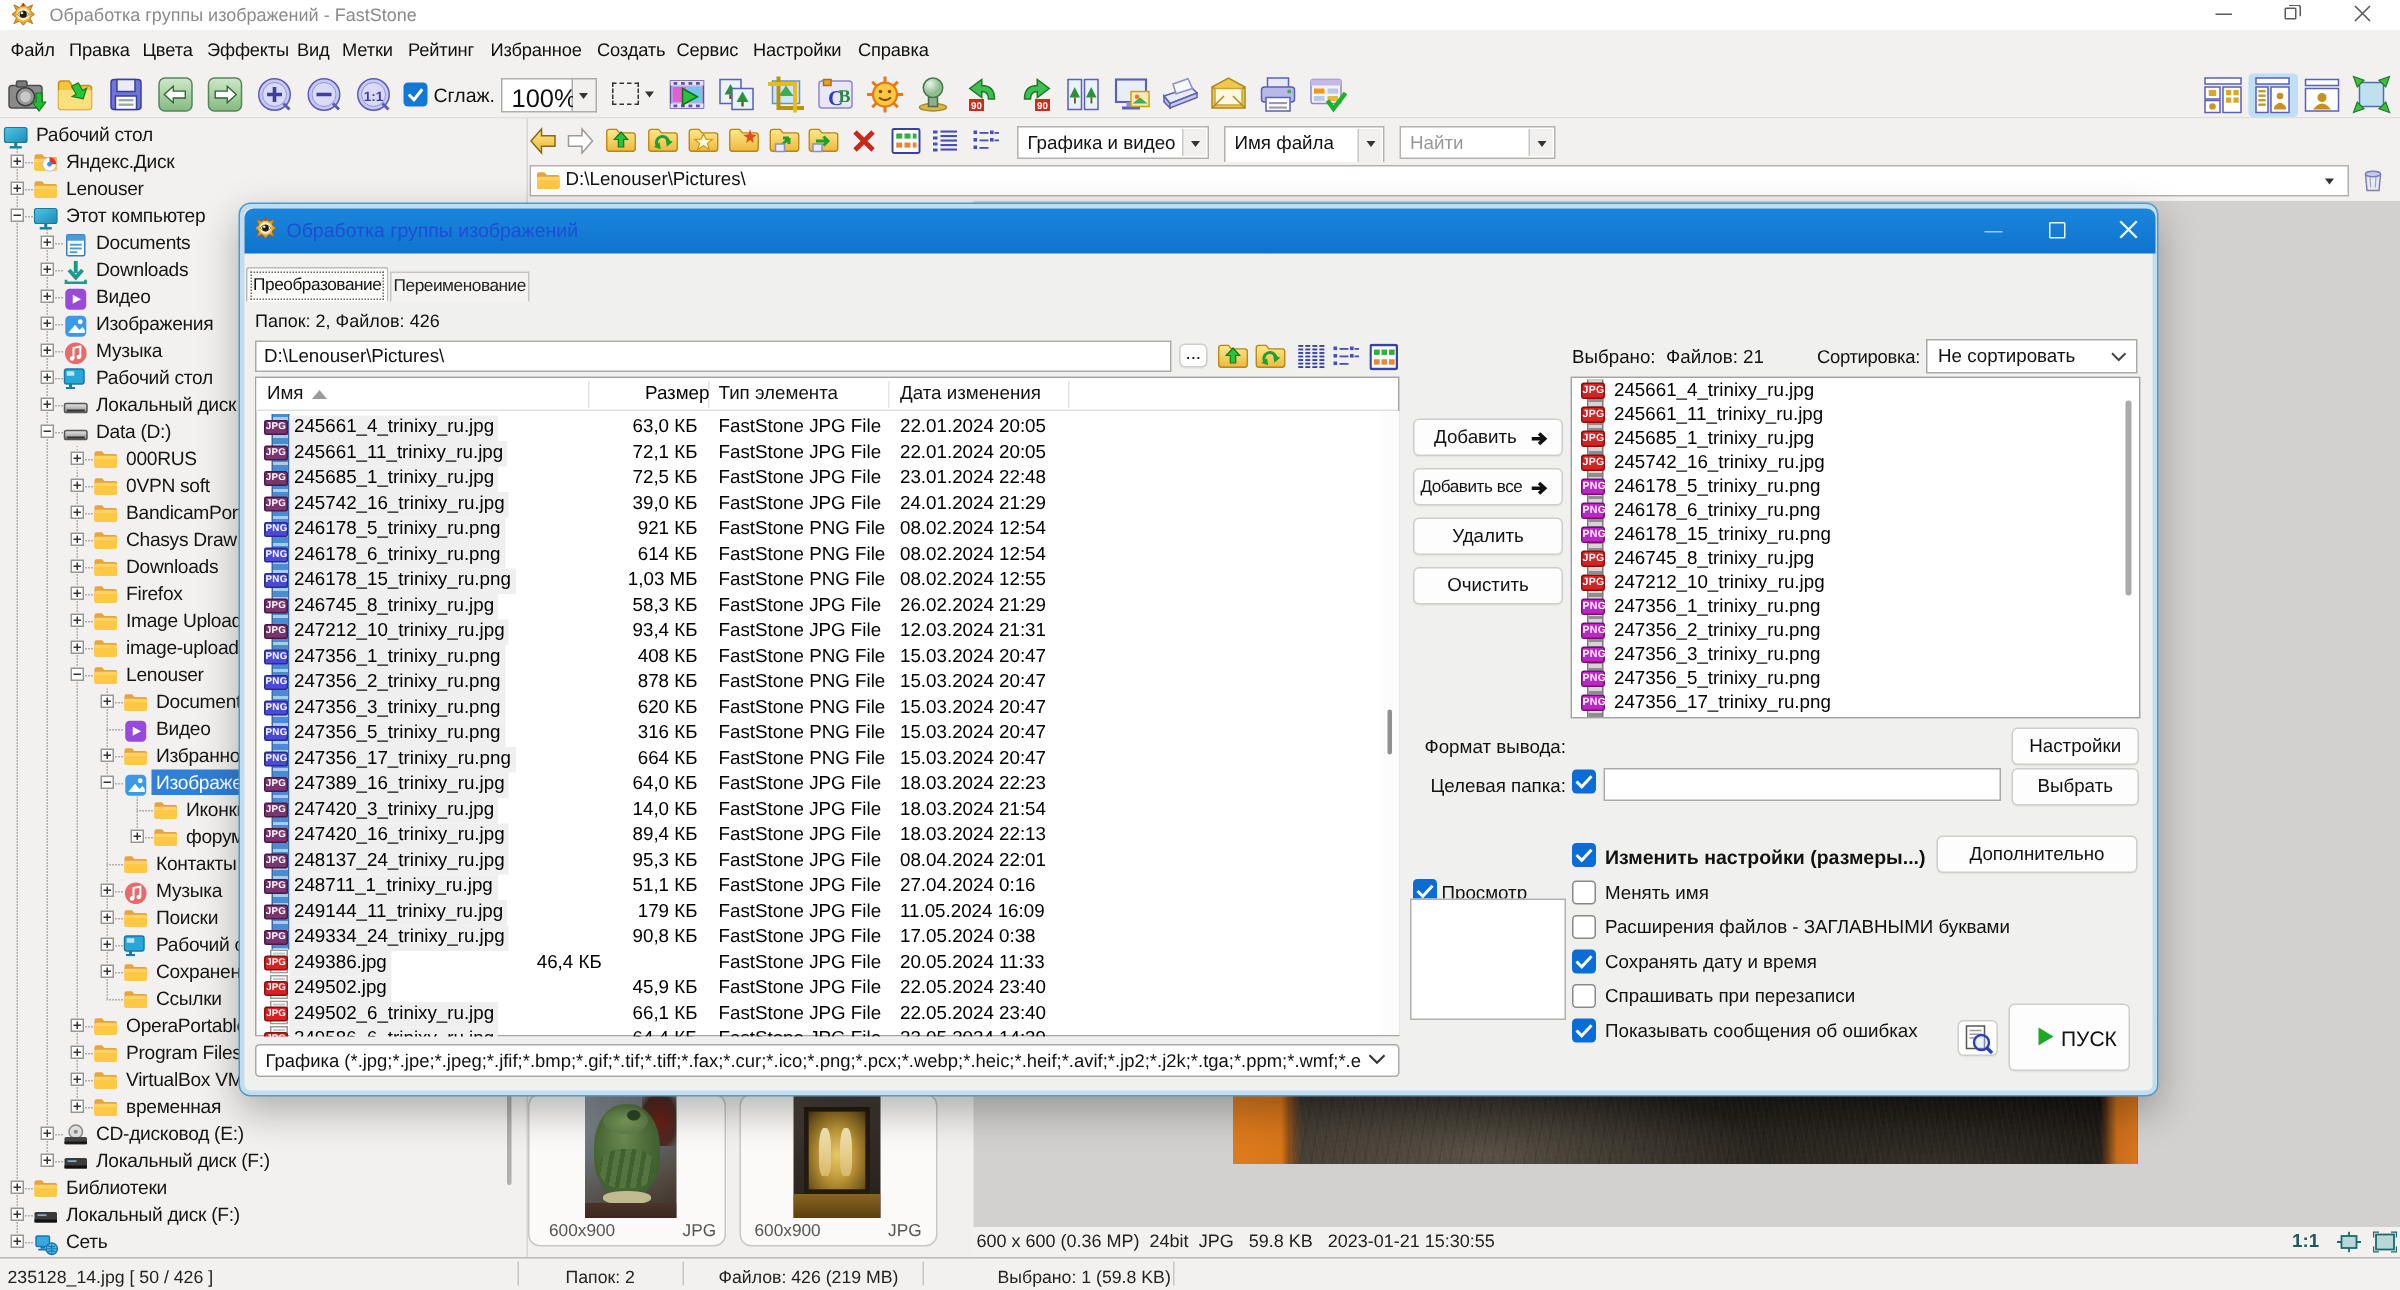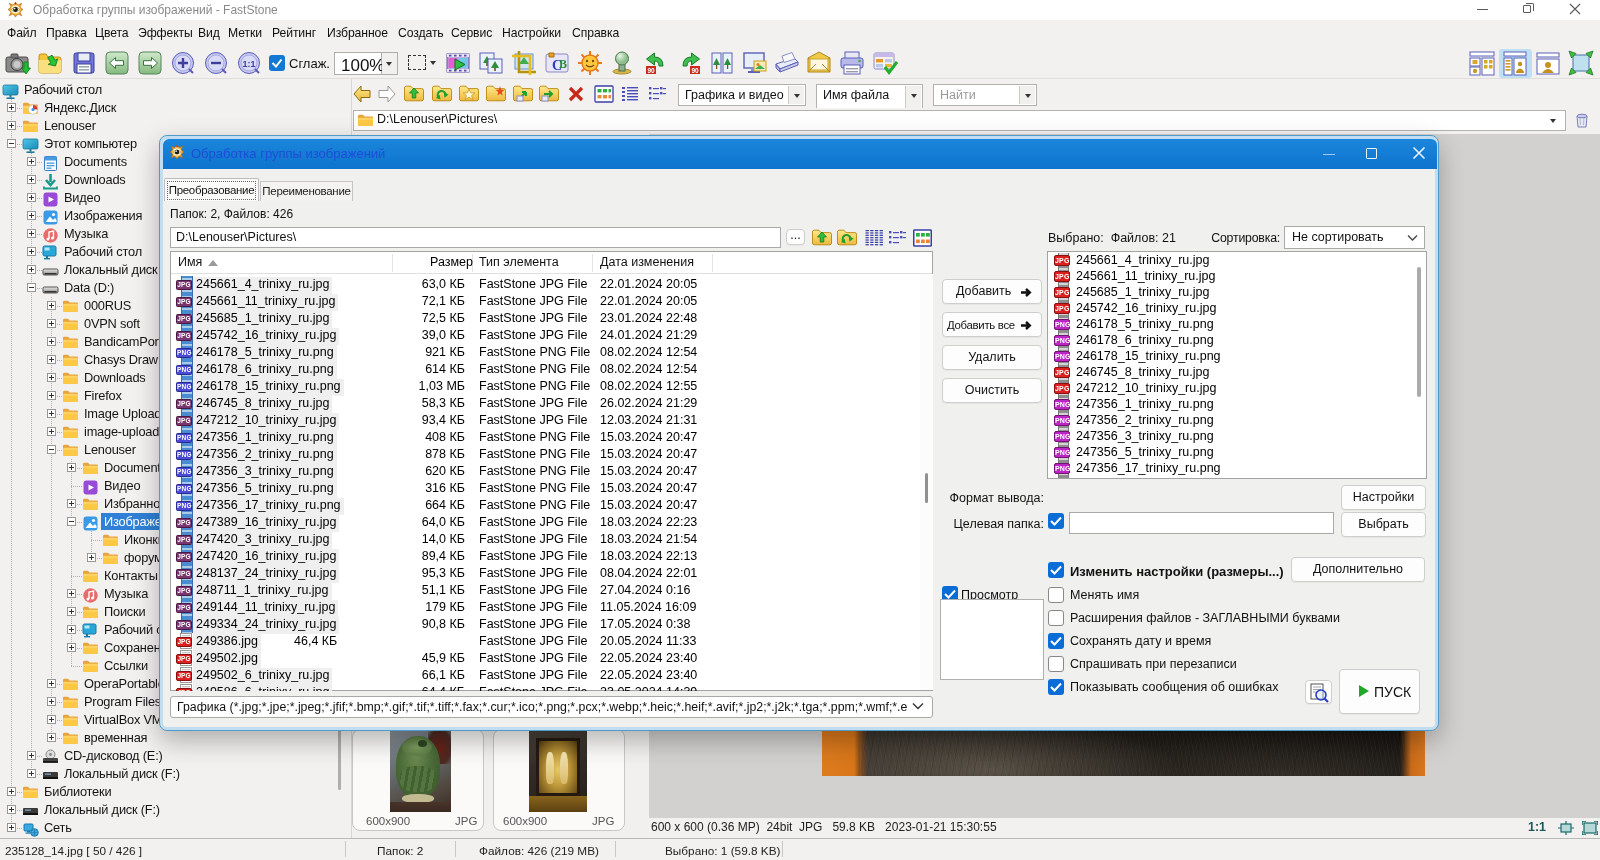--- a/index.html
+++ b/index.html
@@ -1380,21 +1380,21 @@
         <rect x="1.5" y="0.5" width="11" height="15" fill="#fff" stroke="#999"></rect>
 <g fill="#c8c8c8">
           <rect x="3" y="2" width="8" height="1.4"></rect>
           <rect x="3" y="4.5" width="8" height="1.4"></rect>
           <rect x="3" y="7" width="8" height="1.4"></rect>
         </g>
       </svg>
     </div>
 <div class="abs" style="left:16px;top:500.5px;width:16px;height:10px;background:#da2020;border-radius:2px;border:1px solid #8a1010;color:#fff;font-size:6.5px;font-weight:bold;text-align:center;line-height:8px">JPG</div>
 <div class="frow" style="left:33px;top:497.5px;background:#efefef;padding:0 3px;line-height:15px">249386.jpg</div>
-<div class="frow" style="left:134px;top:497.5px;width:171px;text-align:left;line-height:15px">46,4 КБ</div>
+<div class="frow" style="left:134px;top:497.5px;width:171px;text-align:center;line-height:15px">46,4 КБ</div>
 <div class="frow" style="left:319px;top:497.5px;line-height:15px">FastStone JPG File</div>
 <div class="frow" style="left:440px;top:497.5px;line-height:15px">20.05.2024 11:33</div>
 <div class="abs" style="left:19px;top:513.5px">
       <svg width="14" height="16" viewBox="0 0 14 16">
         <rect x="1.5" y="0.5" width="11" height="15" fill="#fff" stroke="#999"></rect>
 <g fill="#c8c8c8">
           <rect x="3" y="2" width="8" height="1.4"></rect>
           <rect x="3" y="4.5" width="8" height="1.4"></rect>
           <rect x="3" y="7" width="8" height="1.4"></rect>
         </g>

